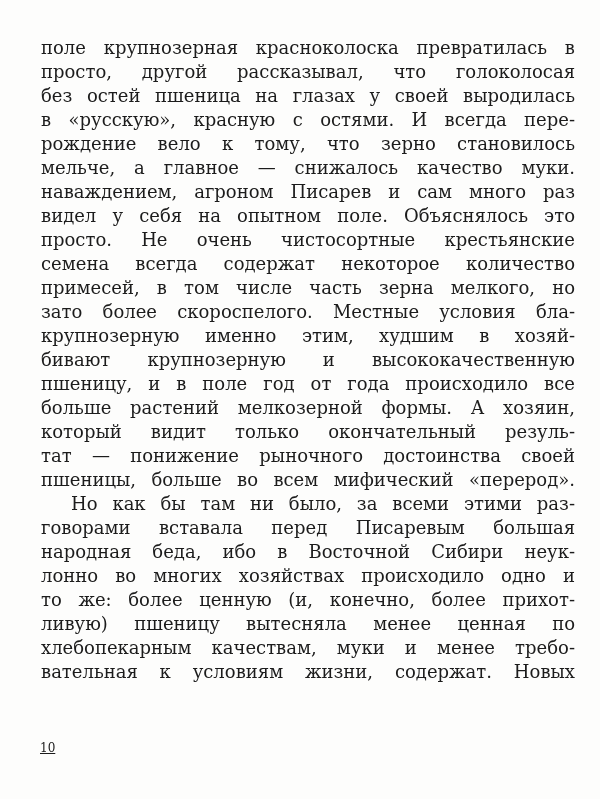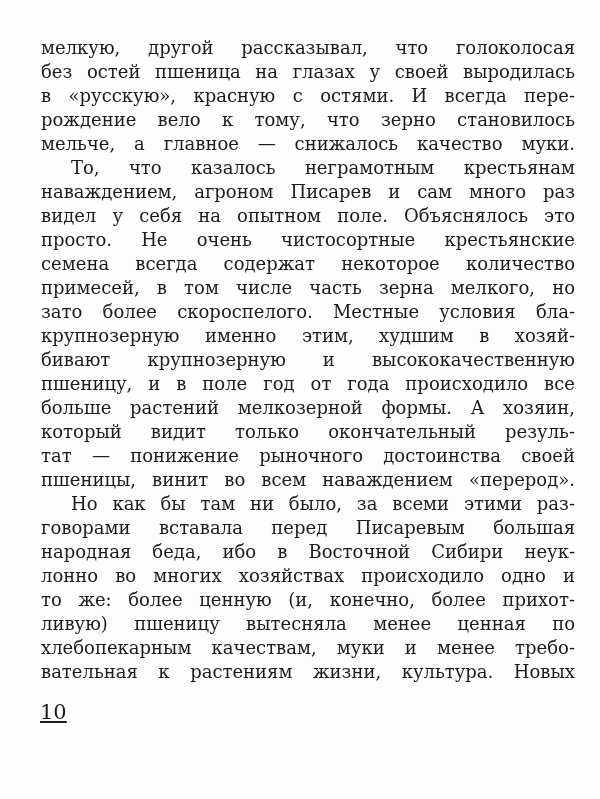--- a/index.html
+++ b/index.html
@@ -26,53 +26,53 @@
     text-align: justify;
     text-align-last: justify;
     word-spacing: 1px;
   }
   
   .line::after { content: ""; display: inline-block; width: 100%; height: 0; }
   .line.indent { text-indent: 30px; }
   .page-number {
     position: absolute;
     left: 40px;
-    top: 700px;
-    font-size: 21px;
+    top: 736px;
+    font-size: 12px;
     line-height: 24px;
     text-decoration: underline;
   }
 </style>
 </head>
 <body>
 
 <div class="page" style="--paper: #fdfdfc; --ink: #1c1c1c;">
   <div class="textblock">
-    <div class="line">мелкую, другой рассказывал, что голоколосая</div>
+    <div class="line">поле крупнозерная красноколоска превратилась в</div>
+    <div class="line">просто, другой рассказывал, что голоколосая</div>
     <div class="line">без остей пшеница на глазах у своей выродилась</div>
     <div class="line">в «русскую», красную с остями. И всегда пере-</div>
     <div class="line">рождение вело к тому, что зерно становилось</div>
     <div class="line">мельче, а главное — снижалось качество муки.</div>
-    <div class="line indent">То, что казалось неграмотным крестьянам</div>
     <div class="line">наваждением, агроном Писарев и сам много раз</div>
     <div class="line">видел у себя на опытном поле. Объяснялось это</div>
     <div class="line">просто. Не очень чистосортные крестьянские</div>
     <div class="line">семена всегда содержат некоторое количество</div>
     <div class="line">примесей, в том числе часть зерна мелкого, но</div>
     <div class="line">зато более скороспелого. Местные условия бла-</div>
     <div class="line">крупнозерную именно этим, худшим в хозяй-</div>
     <div class="line">бивают крупнозерную и высококачественную</div>
     <div class="line">пшеницу, и в поле год от года происходило все</div>
     <div class="line">больше растений мелкозерной формы. А хозяин,</div>
     <div class="line">который видит только окончательный резуль-</div>
     <div class="line">тат — понижение рыночного достоинства своей</div>
-    <div class="line">пшеницы, винит во всем наваждением «перерод».</div>
+    <div class="line">пшеницы, больше во всем мифический «перерод».</div>
     <div class="line indent">Но как бы там ни было, за всеми этими раз-</div>
     <div class="line">говорами вставала перед Писаревым большая</div>
     <div class="line">народная беда, ибо в Восточной Сибири неук-</div>
     <div class="line">лонно во многих хозяйствах происходило одно и</div>
     <div class="line">то же: более ценную (и, конечно, более прихот-</div>
     <div class="line">ливую) пшеницу вытесняла менее ценная по</div>
     <div class="line">хлебопекарным качествам, муки и менее требо-</div>
-    <div class="line">вательная к растениям жизни, культура. Новых</div>
+    <div class="line">вательная к условиям жизни, содержат. Новых</div>
   </div>
   <div class="page-number">10</div>
 </div>
 
 </body></html>

